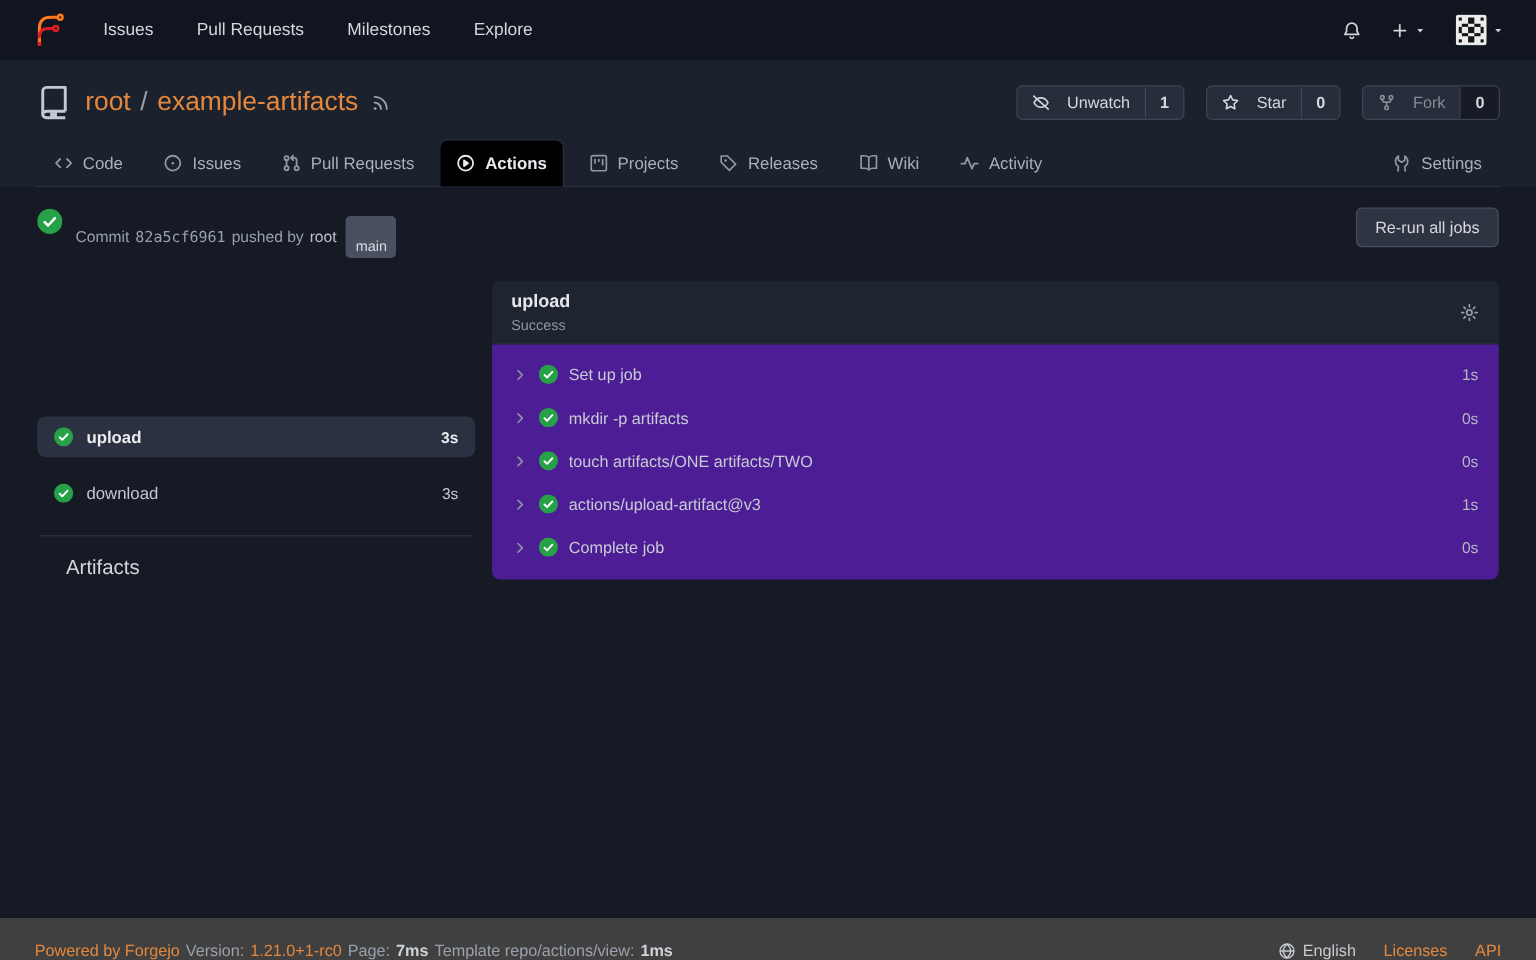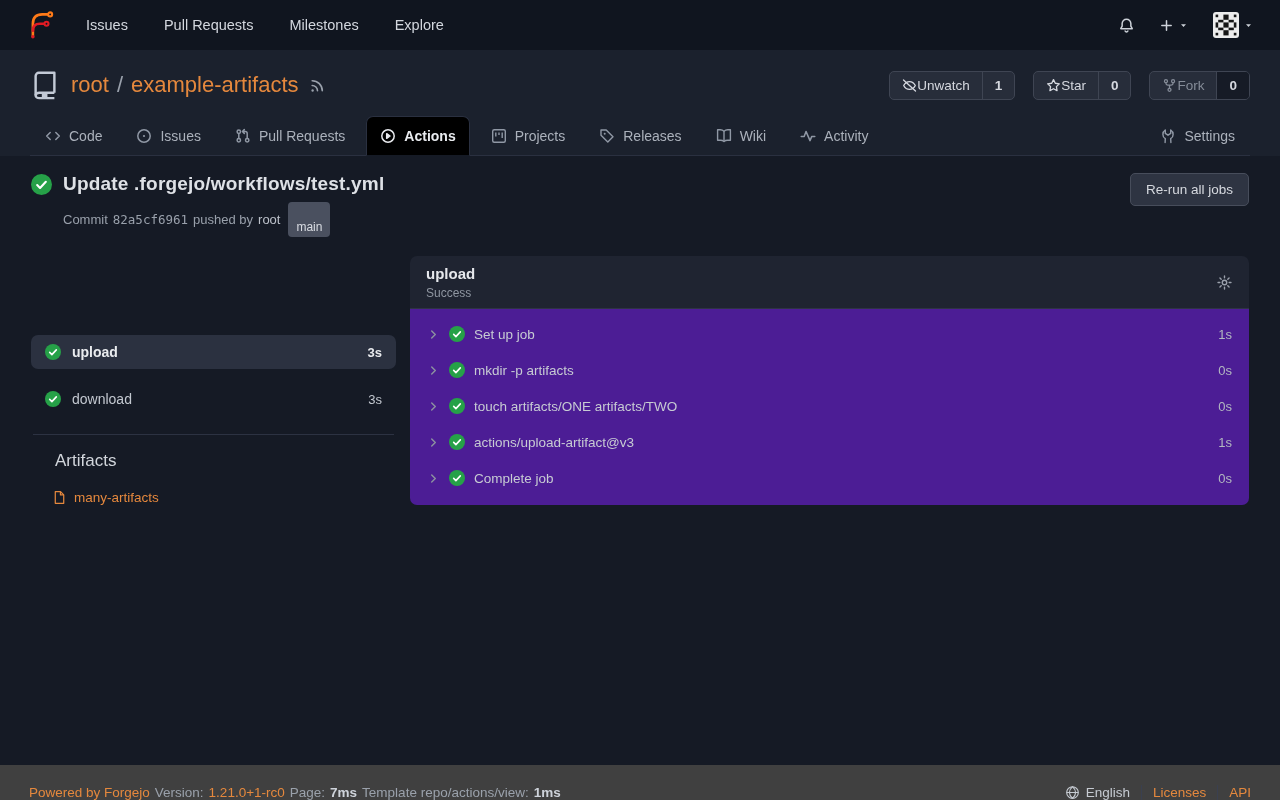--- a/index.html
+++ b/index.html
@@ -35,21 +35,21 @@
   .repo-title { font-size: 22px; display: flex; gap: 8px; align-items: baseline; }
   .repo-title a { color: #e5883d; text-decoration: none; cursor: pointer; }
   .repo-sep { color: #9aa1ac; }
   .rss { color: #9aa1ac; margin-left: 10px; cursor: pointer; }
   .repo-actions { margin-left: auto; display: flex; gap: 18px; }
   .btn-group {
     display: flex; align-items: stretch;
     background: #272d3a; border: 1px solid #3f4553; border-radius: 5px;
     overflow: hidden; font-size: 13.5px; color: #d5d8df; cursor: pointer;
   }
-  .btn-label { padding: 6px 12px; display: flex; align-items: center; gap: 0; }
+  .btn-label { padding: 6px 12px; display: flex; align-items: center; gap: 14px; }
   .btn-count { padding: 6px 12px; border-left: 1px solid #3f4553; font-weight: 700; display: flex; align-items: center; }
   .btn-group.disabled .btn-label { color: #858c98; cursor: default; }
   .btn-group.disabled .btn-count { background: #161b26; }
 
   
   .tabs-row { display: flex; align-items: flex-end; margin-top: 10px; border-bottom: 1px solid #2a3040; padding: 0 2px; }
   .tab {
     display: flex; align-items: center; gap: 8px;
     padding: 11px 13px; margin-right: 8px;
     font-size: 14px; color: #abb1bb; cursor: pointer; white-space: nowrap;
@@ -332,21 +332,20 @@
 <div class="content">
 
   <div class="run-header">
     <span class="run-check green">
       <svg width="21" height="21" viewBox="0 0 16 16">
           <circle cx="8" cy="8" r="8" fill="#26a148"></circle>
           <path d="M4.7 8.4l2.2 2.2 4.4-4.7" stroke="#fff" stroke-width="1.6" fill="none" stroke-linecap="round" stroke-linejoin="round"></path>
         </svg>
     </span>
     <div class="run-titles">
-      <div class="run-title">Update .forgejo/workflows/test.yml</div>
       <div class="run-sub">
         <span>Commit</span>
         <span class="run-sha">82a5cf6961</span>
         <span>pushed by</span>
         <span class="run-committer">root</span>
         <span class="badge-main">main</span>
       </div>
     </div>
     <button class="rerun-btn">Re-run all jobs</button>
   </div>
@@ -368,27 +367,20 @@
             <path d="M4.7 8.4l2.2 2.2 4.4-4.7" stroke="#fff" stroke-width="1.6" fill="none" stroke-linecap="round" stroke-linejoin="round"></path>
           </svg>
         <span>download</span>
         <span class="job-duration">3s</span>
       </div>
 
       <hr class="left-divider">
 
       <div class="artifacts">
         <div class="artifacts-heading">Artifacts</div>
-        <div class="artifact-item">
-          <svg width="15" height="15" viewBox="0 0 16 16" fill="none" stroke="currentColor" stroke-width="1.3" stroke-linejoin="round">
-              <path d="M3.5 1.8h5.6l3.4 3.4v9H3.5z"></path>
-              <path d="M9 1.8v3.5h3.5"></path>
-            </svg>
-          <span>many-artifacts</span>
-        </div>
       </div>
     </div>
 
     <div class="right-col">
       <div class="panel-header">
         <div>
           <div class="panel-job-name">upload</div>
           <div class="panel-job-status">Success</div>
         </div>
         <span class="panel-gear">

